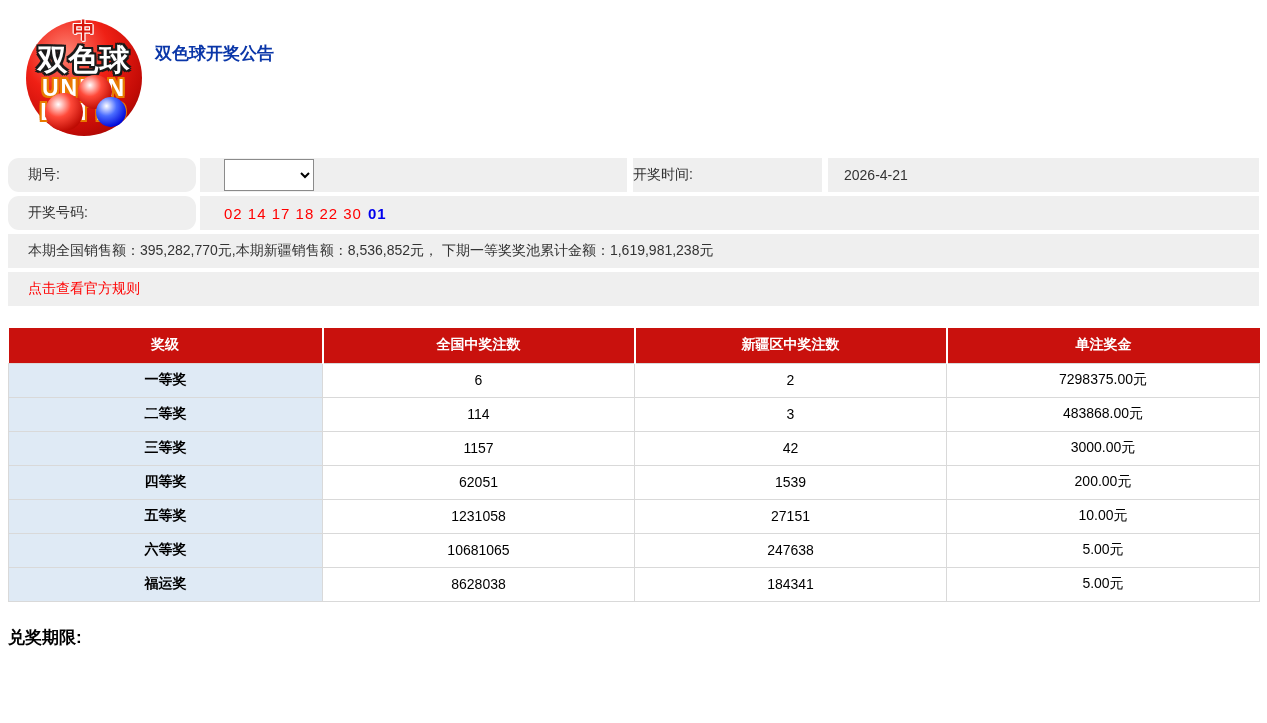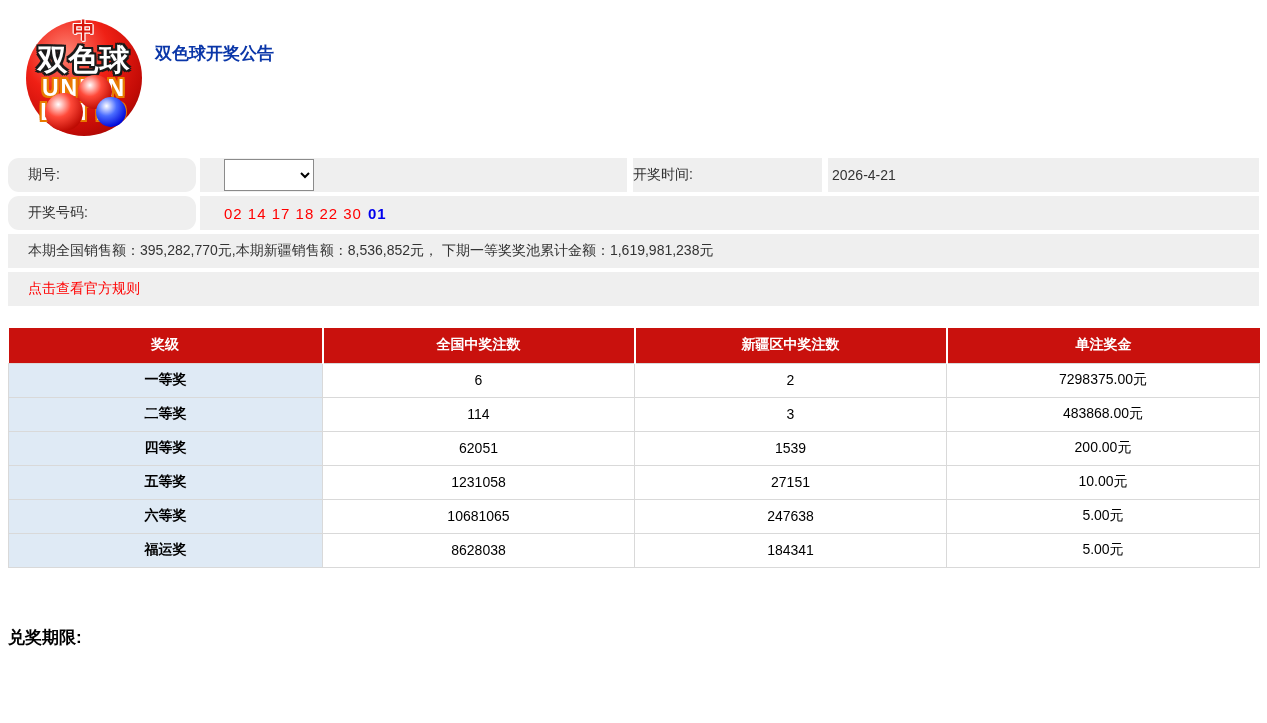--- a/index.html
+++ b/index.html
@@ -48,21 +48,21 @@
   .page-title{
     position:absolute;left:155px;top:42px;font-size:17px;font-weight:bold;color:var(--title-blue,#0a36a8);
   }
   
   .info{position:absolute;left:8px;top:158px;width:1251px;font-size:14px;color:#333;}
   .info-row{display:flex;height:34px;margin-bottom:4px;}
   .cell{background:var(--row-gray,#efefef);display:flex;align-items:center;}
   .lbl-a{width:188px;padding-left:20px;margin-right:4px;border-radius:11px;}
   .val-b{width:427px;padding-left:24px;margin-right:6px;}
   .lbl-c{width:189px;margin-right:6px;}
-  .val-d{flex:1;padding-left:4px;}
+  .val-d{flex:1;padding-left:16px;}
   .val-wide{flex:1;padding-left:24px;}
   .full{width:100%;padding-left:20px;}
   .issue-select{
     height:26px;width:90px;font-size:14px;font-family:inherit;
     border:1px solid #8b8b8b;border-radius:0;background:#fff;padding:15px 2px;
   }
   .red-nums{color:var(--num-red,#ff0000);font-size:15px;letter-spacing:1px;}
   .blue-num{color:var(--num-blue,#0000ee);font-weight:bold;font-size:15px;margin-left:6px;letter-spacing:1px;}
   .rules-link{color:var(--link-red,#ff0000);text-decoration:none;cursor:pointer;}
   
@@ -148,20 +148,26 @@
           <td>7298375.00元</td>
         </tr>
 
         <tr>
           <td class="lvl">二等奖</td>
           <td>114</td>
           <td>3</td>
           <td>483868.00元</td>
         </tr>
 
+        <tr>
+          <td class="lvl">三等奖</td>
+          <td>1157</td>
+          <td>42</td>
+          <td>3000.00元</td>
+        </tr>
 
         <tr>
           <td class="lvl">四等奖</td>
           <td>62051</td>
           <td>1539</td>
           <td>200.00元</td>
         </tr>
 
         <tr>
           <td class="lvl">五等奖</td>

